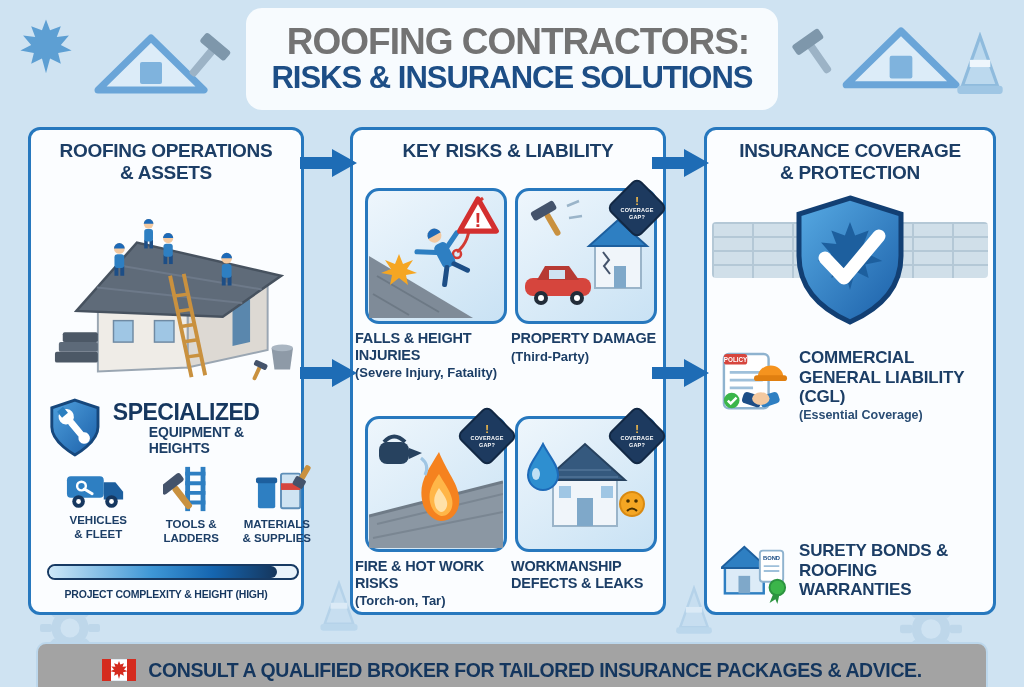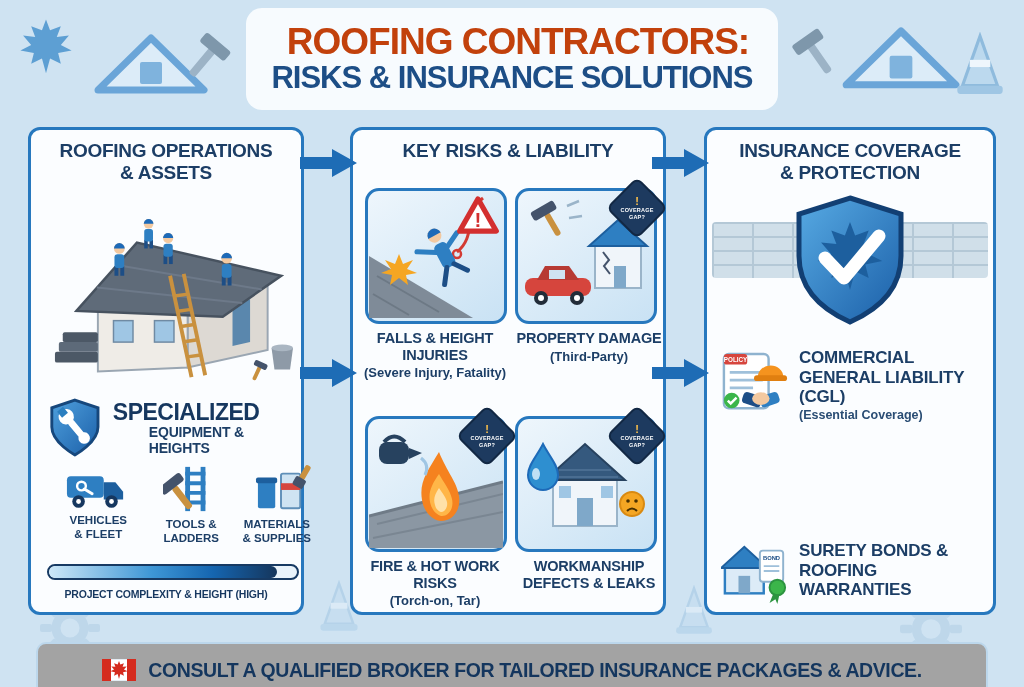--- a/index.html
+++ b/index.html
@@ -6,21 +6,21 @@
   html,body { width:1024px; height:687px; }
   body { background:#cfe3f2; font-family:"Liberation Sans",sans-serif; overflow:hidden; }
   .page { position:relative; width:1024px; height:687px; }
 
   .deco { position:absolute; z-index:0; }
 
   
   .title-box { position:absolute; left:246px; top:8px; width:532px; height:102px;
     background:#f7fbfe; border-radius:16px; display:flex; flex-direction:column;
     align-items:center; justify-content:center; z-index:1; }
-  .title-line1 { font-size:37px; font-weight:bold; color:#c2410c; letter-spacing:-1px; line-height:1.05;margin-left:12px; }
+  .title-line1 { font-size:37px; font-weight:bold; color:#737373; letter-spacing:-1px; line-height:1.05;margin-left:12px; }
   .title-line2 { font-size:31px; font-weight:bold; color:#1d4e86; letter-spacing:-1px; line-height:1.1; }
 
   
   .panel { position:absolute; top:127px; height:488px; background:#fbfdff;
     border:3px solid #2778be; border-radius:12px; z-index:1; }
   .panel-left   { left:28px;  width:276px; }
   .panel-middle { left:350px; width:316px; }
   .panel-right  { left:704px; width:292px; }
   .panel-title { position:absolute; left:0; right:0; top:10px; text-align:center;
     font-weight:bold; color:#1c3e66; font-size:19px; line-height:1.15; letter-spacing:-0.3px; }
@@ -38,21 +38,21 @@
     border:2.5px solid #173a63; border-radius:9px; background:#e9f3fb; overflow:hidden; }
   .meter-fill { height:100%; border-radius:6px;
     background:linear-gradient(90deg,#cde7f7,#3e97d6 45%,#1565b0 72%,#15365c 100%); }
   .meter-label { position:absolute; left:0; right:0; top:458px; text-align:center;
     font-size:10.5px; font-weight:bold; color:#16375f; letter-spacing:-0.2px; }
 
   
   .risk-card { position:absolute; width:142px; height:136px; border:3px solid #2778be;
     border-radius:14px; background:linear-gradient(145deg,#eef6fc,#c9e2f4); }
   .risk-art { position:absolute; left:1px; top:1px; }
-  .risk-text { position:absolute; text-align:center; color:#1c3e66; }
+  .risk-text { position:absolute; color:#1c3e66; }
   .risk-title { font-size:14.5px; font-weight:bold; line-height:1.15; letter-spacing:-0.2px; }
   .risk-sub { font-size:13px; font-weight:bold; margin-top:2px; }
   .gap-badge { position:absolute; top:-5px; right:-5px; width:44px; height:44px; z-index:3; }
   .gap-diamond { position:absolute; inset:0; transform:rotate(45deg);
     background:#1d3a5f; border:2px solid #122844; border-radius:7px; }
   .gap-content { position:absolute; inset:0; display:flex; flex-direction:column;
     align-items:center; justify-content:center; color:#fff; font-weight:bold; }
   .gap-excl { color:#ffc24a; font-size:11px; line-height:1; }
   .gap-word { font-size:5.5px; line-height:1.25; letter-spacing:0.2px; }
   .warn-triangle { position:absolute; top:4px; right:4px; z-index:3; }

